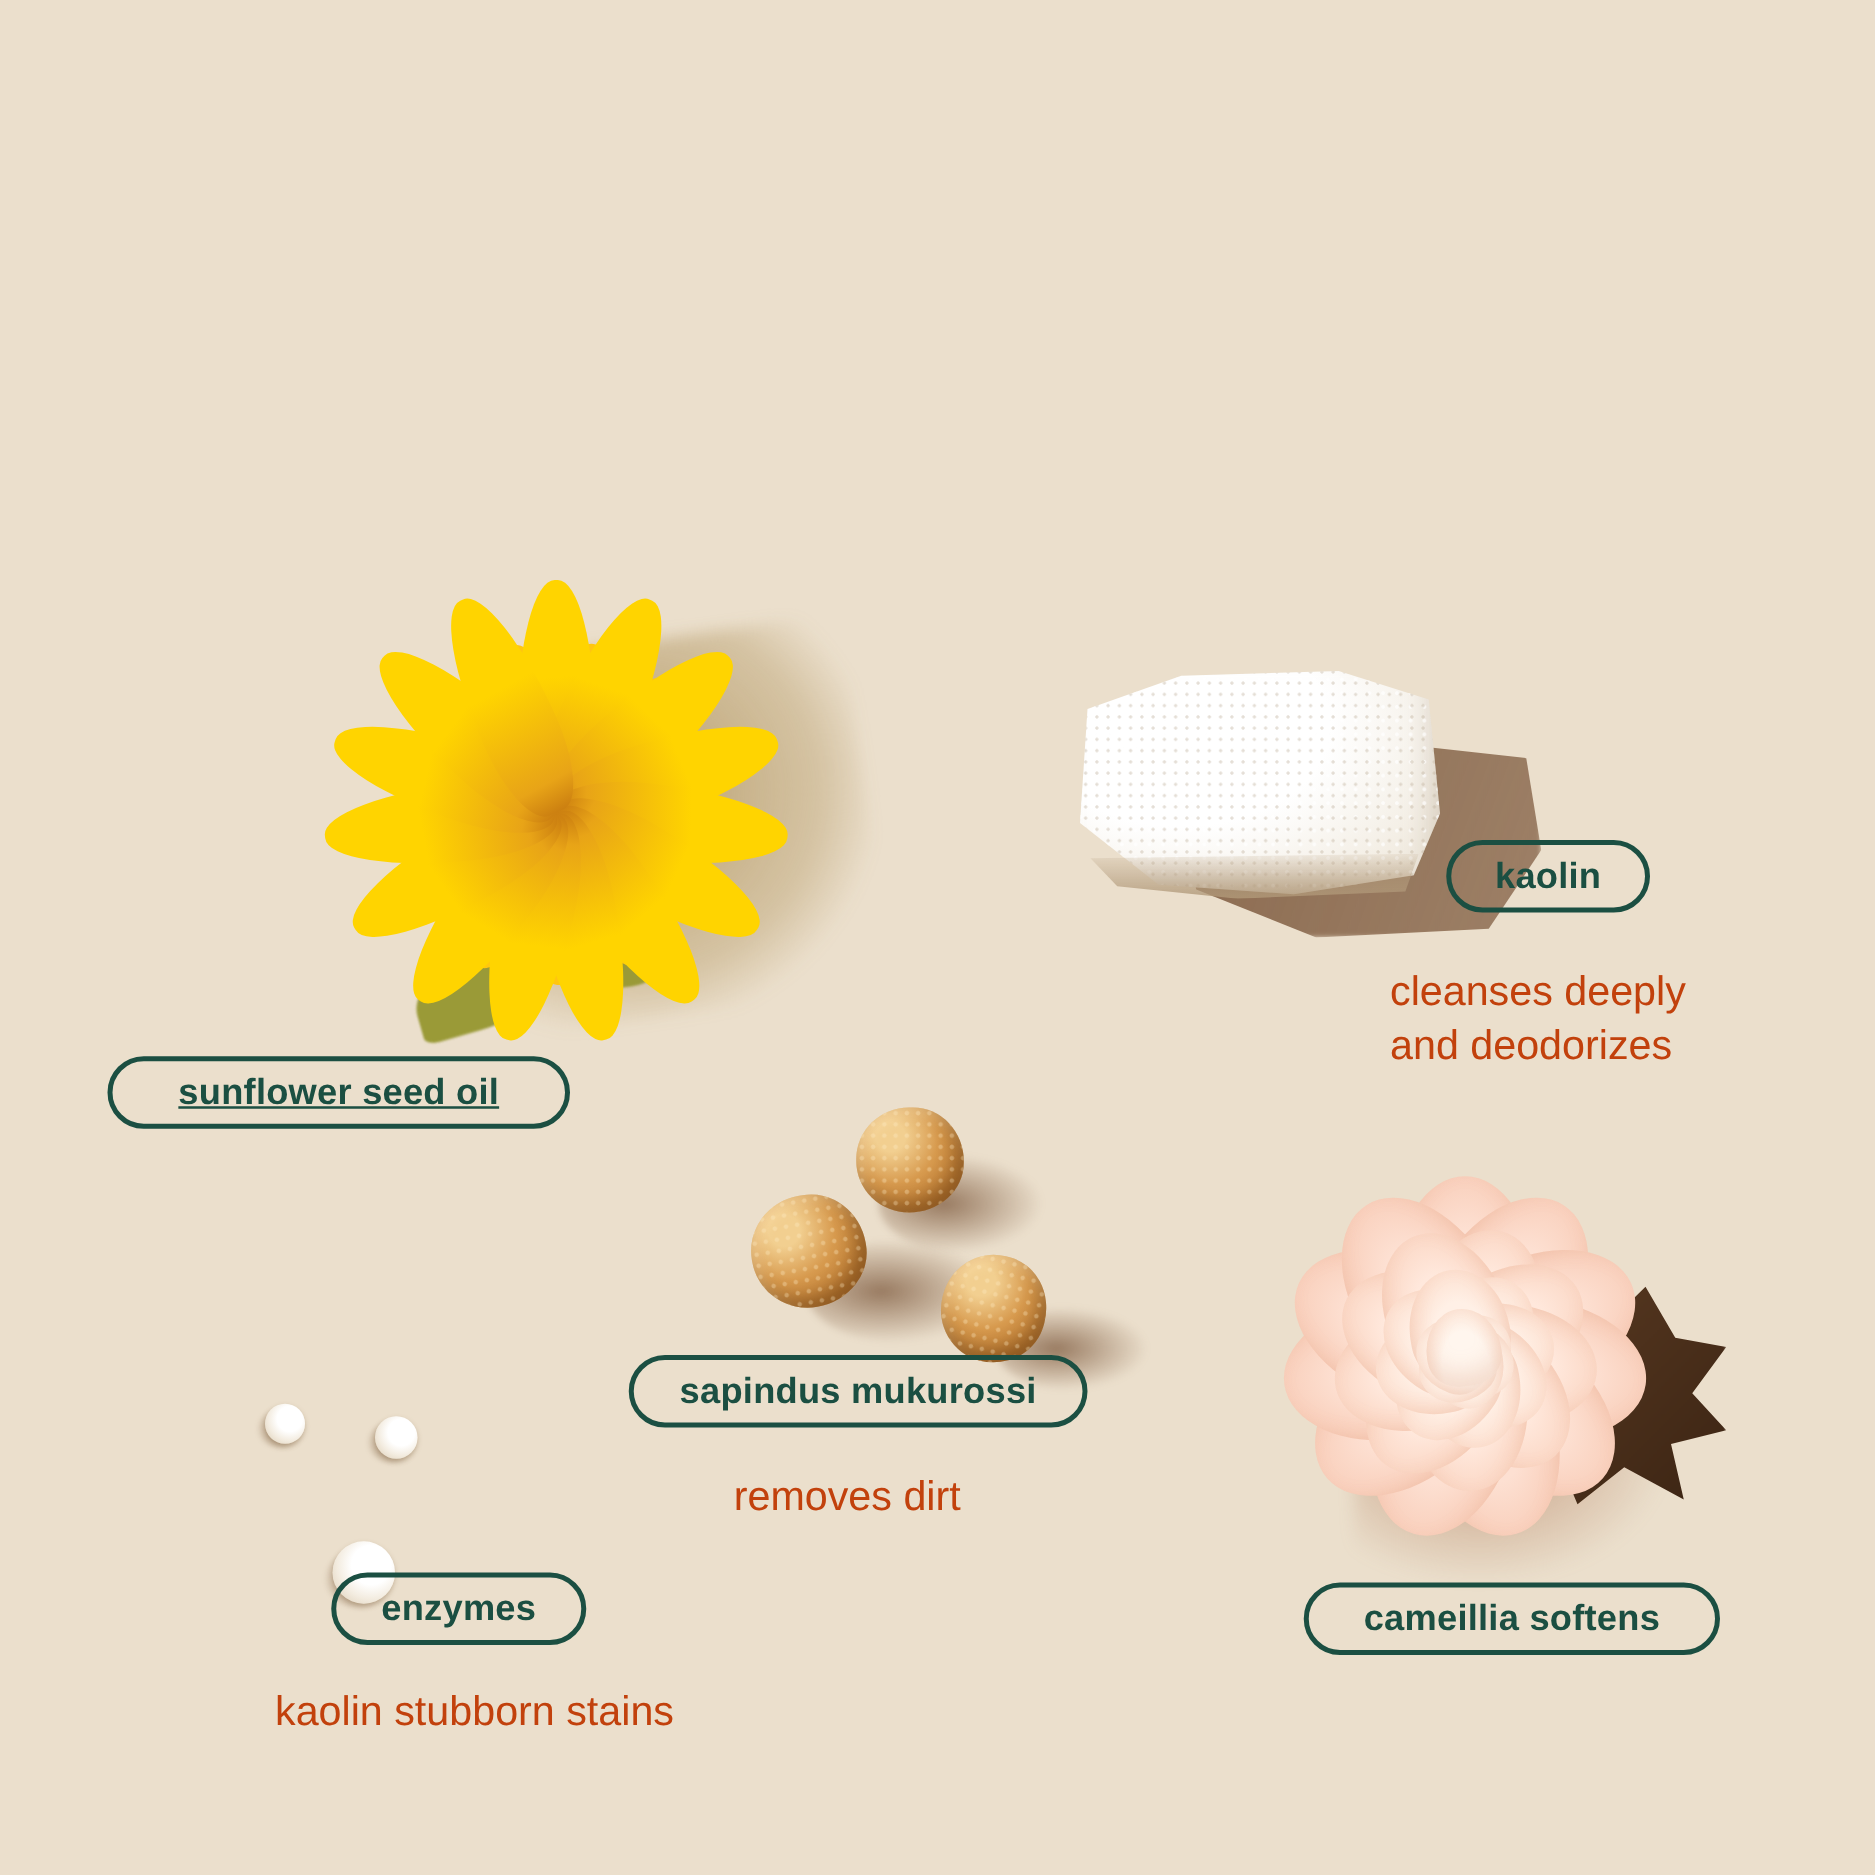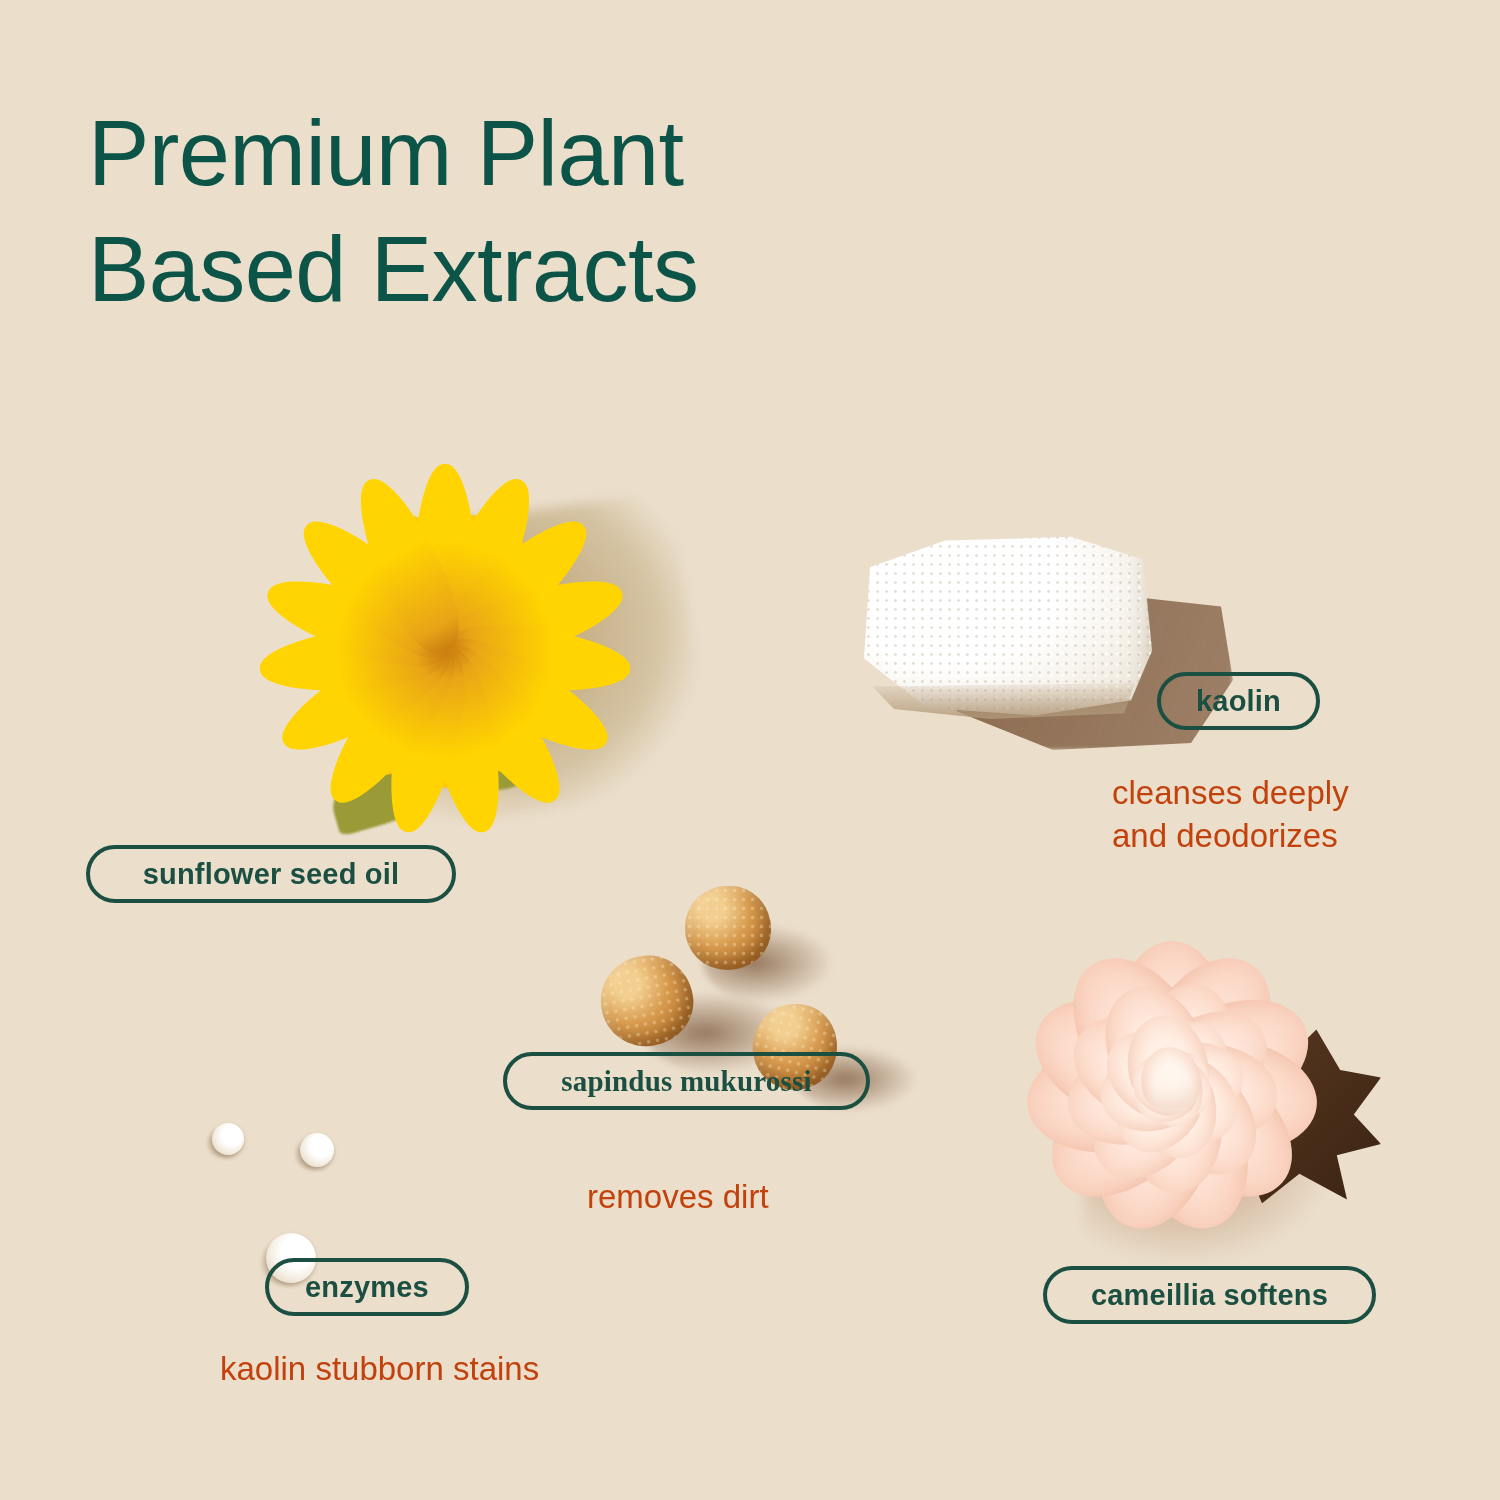--- a/index.html
+++ b/index.html
@@ -191,22 +191,20 @@
     position:absolute; border-radius:50%;
     background: radial-gradient(circle at 45% 50%, rgba(120,86,52,.8), rgba(120,86,52,0) 70%);
     filter: blur(1.5px);
   }
 </style>
 </head>
 <body>
 
 <div id="canvas">
 
-  <div class="heading">Premium Plant
-Based Extracts</div>
 
   <div id="sunflower" class="art">
     <div class="sf-shadow"></div>
     <div class="leaf" style="left:205px; top:300px; width:120px; height:72px; transform:rotate(28deg);"></div>
     <div class="leaf" style="left:120px; top:345px; width:115px; height:62px; transform:rotate(-16deg);"></div>
     <div id="sf-petals">
         <div class="petal" style="width: 62px; height: 186px; margin-left: -31px; margin-top: -186px; transform: rotate(0deg) translateY(0px); background: linear-gradient(175deg, rgb(255, 212, 0) 0%, rgb(255, 212, 0) 42%, rgb(232, 164, 23) 86%, rgb(201, 124, 16) 100%); z-index: 10;"></div>
         <div class="petal" style="width: 62px; height: 186px; margin-left: -31px; margin-top: -186px; transform: rotate(24deg) translateY(0px); background: linear-gradient(175deg, rgb(255, 212, 0) 0%, rgb(255, 212, 0) 42%, rgb(232, 164, 23) 86%, rgb(201, 124, 16) 100%); z-index: 10;"></div>
         <div class="petal" style="width: 62px; height: 186px; margin-left: -31px; margin-top: -186px; transform: rotate(48deg) translateY(0px); background: linear-gradient(175deg, rgb(255, 212, 0) 0%, rgb(255, 212, 0) 42%, rgb(232, 164, 23) 86%, rgb(201, 124, 16) 100%); z-index: 10;"></div>
         <div class="petal" style="width: 62px; height: 186px; margin-left: -31px; margin-top: -186px; transform: rotate(72deg) translateY(0px); background: linear-gradient(175deg, rgb(255, 212, 0) 0%, rgb(255, 212, 0) 42%, rgb(232, 164, 23) 86%, rgb(201, 124, 16) 100%); z-index: 10;"></div>
@@ -307,27 +305,27 @@
 
   <div id="enzymes" class="art">
     <div class="bead-sh" style="left:16px; top:12px; width:40px; height:32px;"></div>
     <div class="bead" style="left:22px; top:8px; width:32px; height:32px;"></div>
     <div class="bead-sh" style="left:104px; top:22px; width:42px; height:34px;"></div>
     <div class="bead" style="left:110px; top:18px; width:34px; height:34px;"></div>
     <div class="bead-sh" style="left:70px; top:124px; width:58px; height:48px;"></div>
     <div class="bead" style="left:76px; top:118px; width:50px; height:50px;"></div>
   </div>
 
-  <div class="pill" style="left:86px; top:845px; width:370px; height:58px;">sunflower seed oil</div>
+  <div class="pill" style="left:86px; top:845px; width:370px; height:58px;text-decoration:underline;">sunflower seed oil</div>
 
   <div class="pill" style="left:1157px; top:672px; width:163px; height:58px;">kaolin</div>
   <div class="caption" style="left:1112px; top:772px; width:320px;">cleanses deeply
 and deodorizes</div>
 
-  <div class="pill" style="left:503px; top:1052px; width:367px; height:58px;font-family:Liberation Serif, serif;">sapindus mukurossi</div>
+  <div class="pill" style="left:503px; top:1084px; width:367px; height:58px;">sapindus mukurossi</div>
   <div class="caption" style="left:587px; top:1176px; width:330px;">removes dirt</div>
 
   <div class="pill" style="left:265px; top:1258px; width:204px; height:58px;text-align:center;">enzymes</div>
   <div class="caption" style="left:220px; top:1348px; width:400px;">kaolin stubborn stains</div>
 
   <div class="pill" style="left:1043px; top:1266px; width:333px; height:58px;">cameillia softens</div>
 
 </div>
 
 </body></html>

